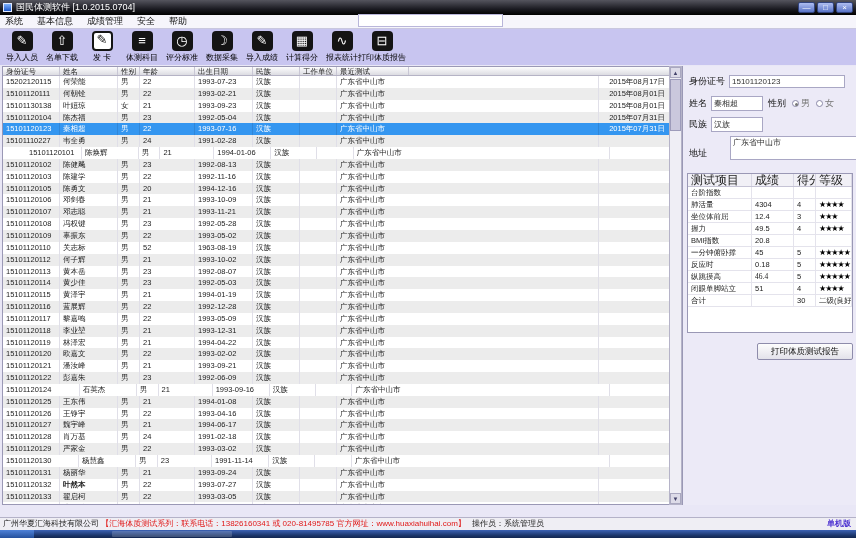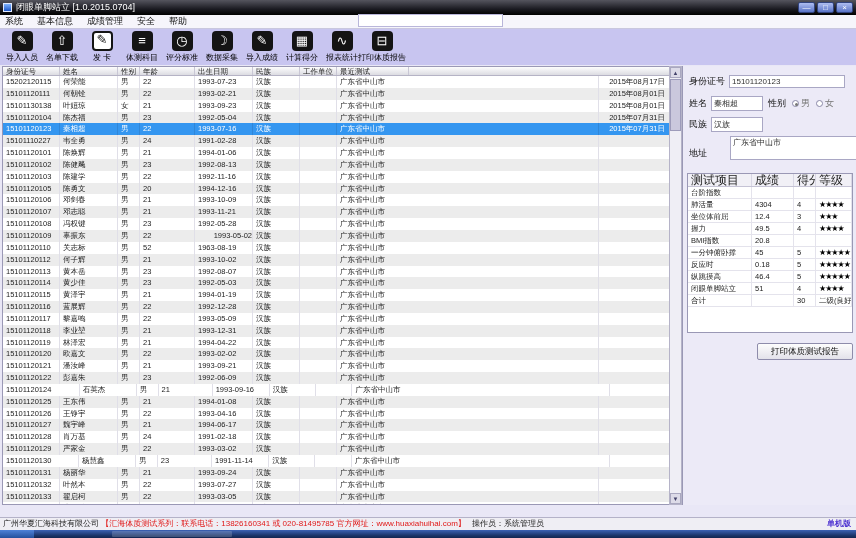--- a/index.html
+++ b/index.html
@@ -115,21 +115,21 @@
     border-radius:2px; font-size:8.5px; line-height:15px; text-align:center;
     color:#111; }
 </style>
 </head>
 <body>
 
 <div id="screen">
 
   <div id="titlebar">
     <span id="app-icon"></span>
-    <span id="title-text">闭眼单脚站立 [1.0.2015.0704]</span>
+    <span id="title-text">国民体测软件 [1.0.2015.0704]</span>
     <span id="win-btns">
       <span class="win-btn">—</span>
       <span class="win-btn">□</span>
       <span class="win-btn">×</span>
     </span>
   </div>
 
   <div id="menubar">
       <span class="menu-item">系统</span>
       <span class="menu-item">基本信息</span>
@@ -254,21 +254,21 @@
           <div class="tcell" style="width: 58px;">韦全勇</div>
           <div class="tcell" style="width: 22px;">男</div>
           <div class="tcell" style="width: 55px;">24</div>
           <div class="tcell" style="width: 58px;">1991-02-28</div>
           <div class="tcell" style="width: 47px;">汉族</div>
           <div class="tcell" style="width: 37px;"></div>
           <div class="tcell" style="width: 262px;">广东省中山市</div>
           <div class="tcell right" style="width: 72px;"></div>
         </div>
         <div class="trow">
-          <div class="tcell" style="width: 57px;">15101120101</div>
+          <div class="tcell" style="width: 57px; margin-left: 23px;">15101120101</div>
           <div class="tcell" style="width: 58px;">陈焕辉</div>
           <div class="tcell" style="width: 22px;">男</div>
           <div class="tcell" style="width: 55px;">21</div>
           <div class="tcell" style="width: 58px;">1994-01-06</div>
           <div class="tcell" style="width: 47px;">汉族</div>
           <div class="tcell" style="width: 37px;"></div>
           <div class="tcell" style="width: 262px;">广东省中山市</div>
           <div class="tcell right" style="width: 72px;"></div>
         </div>
         <div class="trow">
@@ -335,21 +335,21 @@
           <div class="tcell" style="width: 47px;">汉族</div>
           <div class="tcell" style="width: 37px;"></div>
           <div class="tcell" style="width: 262px;">广东省中山市</div>
           <div class="tcell right" style="width: 72px;"></div>
         </div>
         <div class="trow">
           <div class="tcell" style="width: 57px;">15101120109</div>
           <div class="tcell" style="width: 58px;">辜振东</div>
           <div class="tcell" style="width: 22px;">男</div>
           <div class="tcell" style="width: 55px;">22</div>
-          <div class="tcell" style="width: 58px; text-align: right;">1993-05-02</div>
+          <div class="tcell" style="width: 58px;">1993-05-02</div>
           <div class="tcell" style="width: 47px;">汉族</div>
           <div class="tcell" style="width: 37px;"></div>
           <div class="tcell" style="width: 262px;">广东省中山市</div>
           <div class="tcell right" style="width: 72px;"></div>
         </div>
         <div class="trow">
           <div class="tcell" style="width: 57px;">15101120110</div>
           <div class="tcell" style="width: 58px;">关志标</div>
           <div class="tcell" style="width: 22px;">男</div>
           <div class="tcell" style="width: 55px;">52</div>
@@ -563,21 +563,21 @@
           <div class="tcell" style="width: 22px;">男</div>
           <div class="tcell" style="width: 55px;">21</div>
           <div class="tcell" style="width: 58px;">1993-09-24</div>
           <div class="tcell" style="width: 47px;">汉族</div>
           <div class="tcell" style="width: 37px;"></div>
           <div class="tcell" style="width: 262px;">广东省中山市</div>
           <div class="tcell right" style="width: 72px;"></div>
         </div>
         <div class="trow">
           <div class="tcell" style="width: 57px;">15101120132</div>
-          <div class="tcell" style="width: 58px;">叶然本</div>
+          <div class="tcell" style="width: 58px; font-weight: bold;">叶然本</div>
           <div class="tcell" style="width: 22px;">男</div>
           <div class="tcell" style="width: 55px;">22</div>
           <div class="tcell" style="width: 58px;">1993-07-27</div>
           <div class="tcell" style="width: 47px;">汉族</div>
           <div class="tcell" style="width: 37px;"></div>
           <div class="tcell" style="width: 262px;">广东省中山市</div>
           <div class="tcell right" style="width: 72px;"></div>
         </div>
         <div class="trow">
           <div class="tcell" style="width: 57px;">15101120133</div>
@@ -678,21 +678,21 @@
             <div class="rcell stars" style="width: 36px;">★★★★★</div>
           </div>
           <div class="rrow">
             <div class="rcell" style="width: 64px;">反应时</div>
             <div class="rcell" style="width: 42px;">0.18</div>
             <div class="rcell" style="width: 22px;">5</div>
             <div class="rcell stars" style="width: 36px;">★★★★★</div>
           </div>
           <div class="rrow">
             <div class="rcell" style="width: 64px;">纵跳摸高</div>
-            <div class="rcell" style="width: 42px;">46.4</div>
+            <div class="rcell" style="width: 42px; font-family: Liberation Serif, serif;">46.4</div>
             <div class="rcell" style="width: 22px;">5</div>
             <div class="rcell stars" style="width: 36px;">★★★★★</div>
           </div>
           <div class="rrow">
             <div class="rcell" style="width: 64px;">闭眼单脚站立</div>
             <div class="rcell" style="width: 42px;">51</div>
             <div class="rcell" style="width: 22px;">4</div>
             <div class="rcell stars" style="width: 36px;">★★★★</div>
           </div>
           <div class="rrow">

